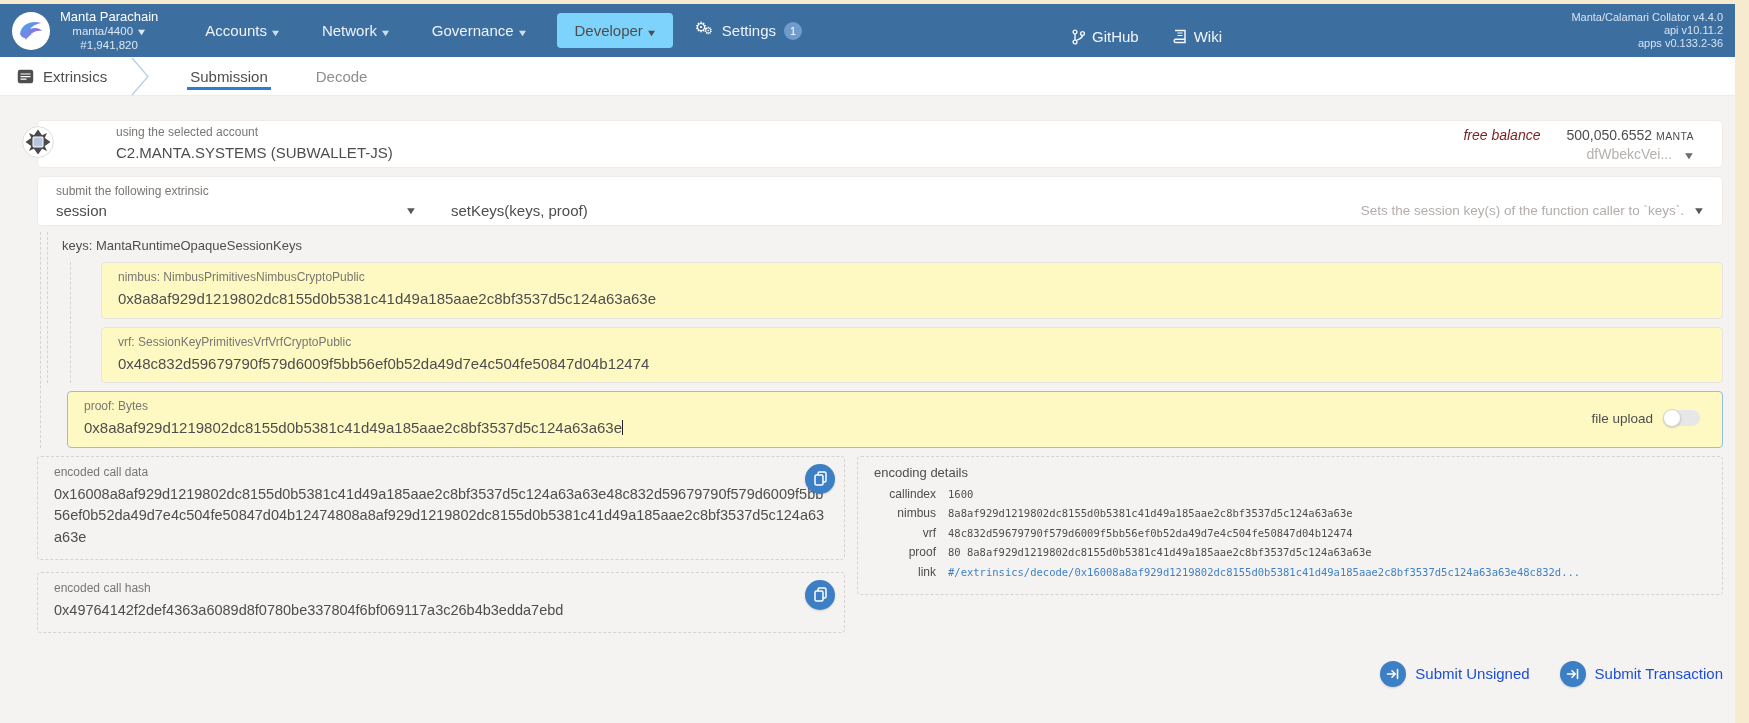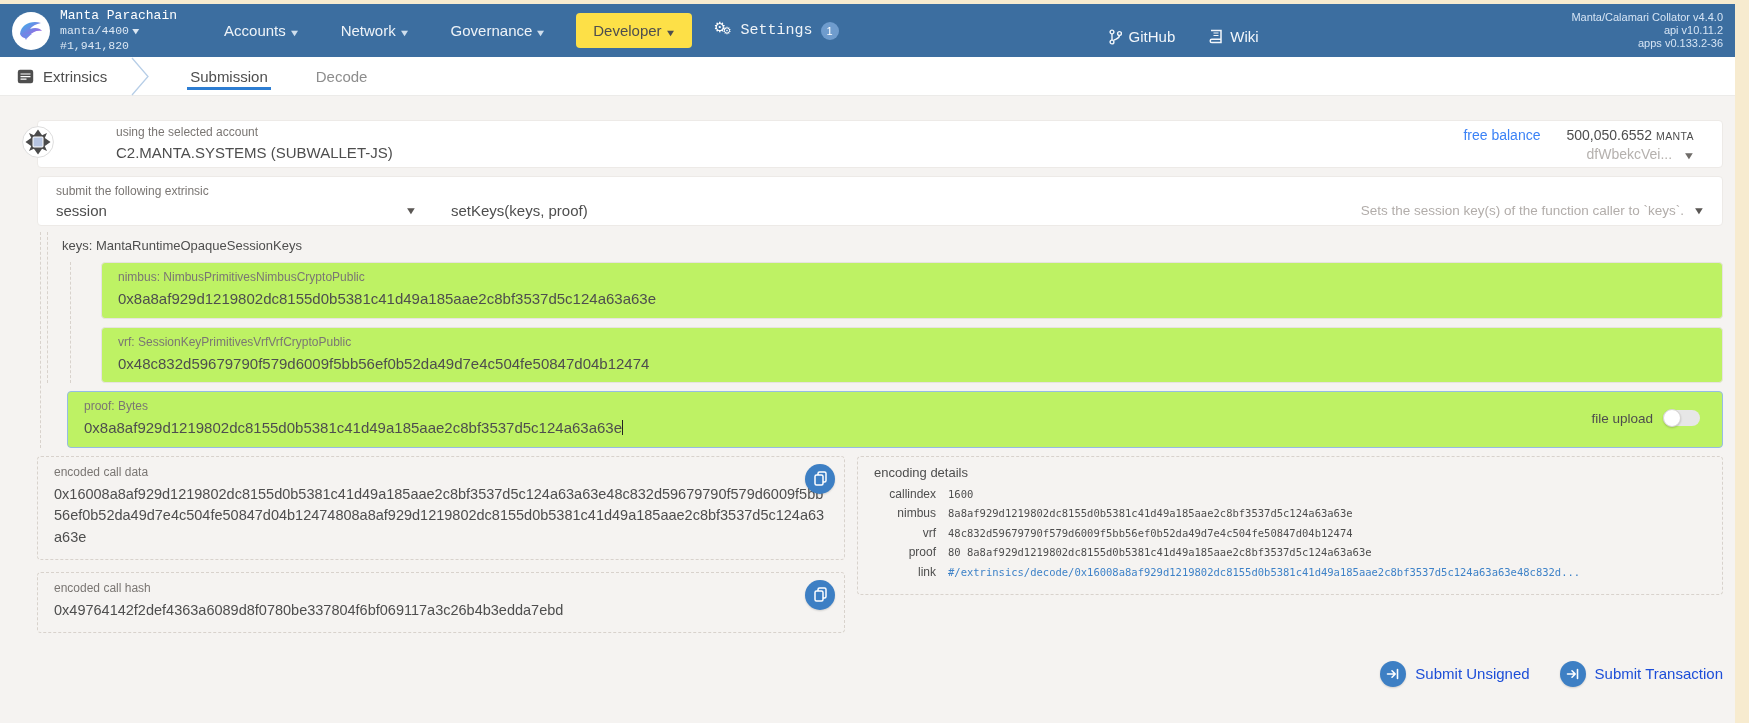--- a/index.html
+++ b/index.html
@@ -11,35 +11,35 @@
   .page { position:relative; width:1749px; height:723px; overflow:hidden; }
 
   
   .top-strip { height:4px; background:#f7ebcf; }
   .scroll-strip { position:absolute; right:0; top:0; width:14px; height:723px; background:#f7ebcf; z-index:60; }
 
   
   .navbar { height:53px; background:#3c6ea0; display:flex; align-items:center; padding:0 26px 0 12px; color:#eef3f8; }
   .brand { display:flex; align-items:center; gap:10px; }
   .logo-circle { width:38px; height:38px; border-radius:50%; background:#fff; display:flex; align-items:center; justify-content:center; flex:0 0 auto; }
-  .brand-text { text-align:left; line-height:1;font-family:Liberation Mono, monospace; }
+  .brand-text { text-align:center; line-height:1; }
   .chain-name { font-size:13px; color:#fff; margin-bottom:3px; }
   .chain-spec { font-size:11.5px; color:#dbe7f3; margin-bottom:3px; cursor:pointer; }
   .chain-block { font-size:11.5px; color:#dbe7f3; }
   .caret { display:inline-block; font-size:9px; margin-left:4px; transform:scaleX(1.3); }
   .nav-items { display:flex; align-items:center; margin-left:26px; }
   .nav-item { padding:0 21px; font-size:15px; color:#eef3f8; cursor:pointer; white-space:nowrap; }
   .nav-item .caret { color:#cfdeed; }
-  .nav-item.active { background:#fde047; color:#4e4e4e; border-radius:4px; padding:9px 17px; margin:0 10px; }
+  .nav-item.active { background:#7dd3fc; color:#4e4e4e; border-radius:4px; padding:9px 17px; margin:0 10px; }
   .nav-item.active .caret { color:#4e4e4e; }
   .settings { display:flex; align-items:center; margin-left:12px; cursor:pointer; }
   .gears { position:relative; width:22px; height:20px; margin-right:5px; }
   .gear-a { position:absolute; left:0; top:-2px; font-size:14px; color:#fff; }
   .gear-b { position:absolute; left:9px; top:4px; font-size:10px; color:#fff; }
-  .settings-label { font-size:15px;font-family:Liberation Mono, monospace; }
+  .settings-label { font-size:15px; }
   .badge { display:inline-flex; align-items:center; justify-content:center; width:18px; height:18px; border-radius:50%; background:#6f9ccd; color:#fff; font-size:11px; margin-left:8px; }
   .ext-links { display:flex; align-items:flex-start; gap:34px; margin-left:270px;margin-top:12px; }
   .ext-link { display:flex; align-items:center; gap:7px; font-size:15px; color:#f2f6fa; cursor:pointer; white-space:nowrap; }
   .version { margin-left:auto; text-align:right; font-size:11px; line-height:13px; color:#d5e4f4; }
 
   
   .tabbar { height:39px; background:#fff; display:flex; align-items:stretch; border-bottom:1px solid #ecebe9; position:relative; }
   .breadcrumb { display:flex; align-items:center; gap:9px; padding-left:17px; font-size:15px; color:#4e4e4e; }
   .tab-chevron { margin-left:22px; align-self:center; }
   .tab { display:flex; align-items:center; font-size:15px; position:relative; cursor:pointer; padding:0 3px; }
@@ -53,39 +53,39 @@
   .label { font-size:12px; color:#7a7673; line-height:1.25; }
   .value { font-size:15px; color:#4e4e4e; line-height:1.3; }
 
   
   .account-card { height:48px; display:flex; align-items:center; padding:6px 18px 6px 0; margin-bottom:8px; position:relative;gap:46px; }
   .identicon { margin-left:-16px; margin-right:16px; flex:0 0 auto; cursor:pointer; }
   .acct-texts { flex:1; }
   .acct-texts .label { margin-bottom:3px; }
   .balance-block { text-align:right; margin-right:10px; }
   .balance-row { font-size:14px; color:#4e4e4e; }
-  .balance-row .bal-label { margin-right:26px; color:#3b82f6; }
+  .balance-row .bal-label { margin-right:26px; color:#7f1d1d;font-style:italic; }
   .bal-unit { font-size:10.5px; letter-spacing:.4px; }
   .addr-row { font-size:14px; color:#b5b1ae; margin-top:3px; }
   .addr-row .caret { color:#6f6c69; font-size:10px; margin-left:12px; }
 
   
   .extrinsic-card { height:50px; padding:7px 18px 6px 11px; margin-bottom:6px; }
   .select-row { display:flex; align-items:center; margin-top:2px; }
   .sel-pallet { width:360px; display:flex; justify-content:space-between; align-items:center; cursor:pointer; }
   .sel-method { flex:1; margin-left:35px; display:flex; align-items:center; cursor:pointer; }
   .sel-caret { font-size:10px; color:#5a5754; transform:scaleX(1.3); }
   .method-help { margin-left:auto; font-size:13.5px; color:#b2adaa; margin-right:10px; }
 
   
   .p-l1 { margin-left:3px; border-left:1px dashed #d8d2cc; padding-left:6px; }
   .p-l2 { border-left:1px dashed #d8d2cc; padding-left:14px; padding-top:4px; }
   .keys-label { font-size:13px; color:#4e4e4e; margin:2px 0 9px 0; }
   .p-l3 { margin-left:8px; border-left:1px dashed #d8d2cc; padding-left:30px; }
-  .param-box { background:#bef264; border:1px solid #e7e3e0; border-radius:4px; padding:7px 16px 9px; margin-bottom:8px; }
+  .param-box { background:#fef9c3; border:1px solid #e7e3e0; border-radius:4px; padding:7px 16px 9px; margin-bottom:8px; }
   .param-box .label { margin-bottom:4px; }
   .proof-box { margin-left:20px; border:1px solid #96bce4; margin-top:0; display:flex; align-items:center; }
   .proof-main { flex:1; }
   .cursor-bar { display:inline-block; width:1px; height:15px; background:#222; vertical-align:-2px; }
   .file-upload { display:flex; align-items:center; gap:10px; margin-right:6px; }
   .fu-label { font-size:13.5px; color:#4e4e4e; }
   .toggle { width:37px; height:16px; border-radius:9px; background:#e7e7e7; position:relative; cursor:pointer; }
   .toggle-knob { position:absolute; left:0; top:-1px; width:18px; height:18px; border-radius:50%; background:#fff; border:1px solid #d6d4d2; box-shadow:0 1px 2px rgba(0,0,0,.18); }
 
   

